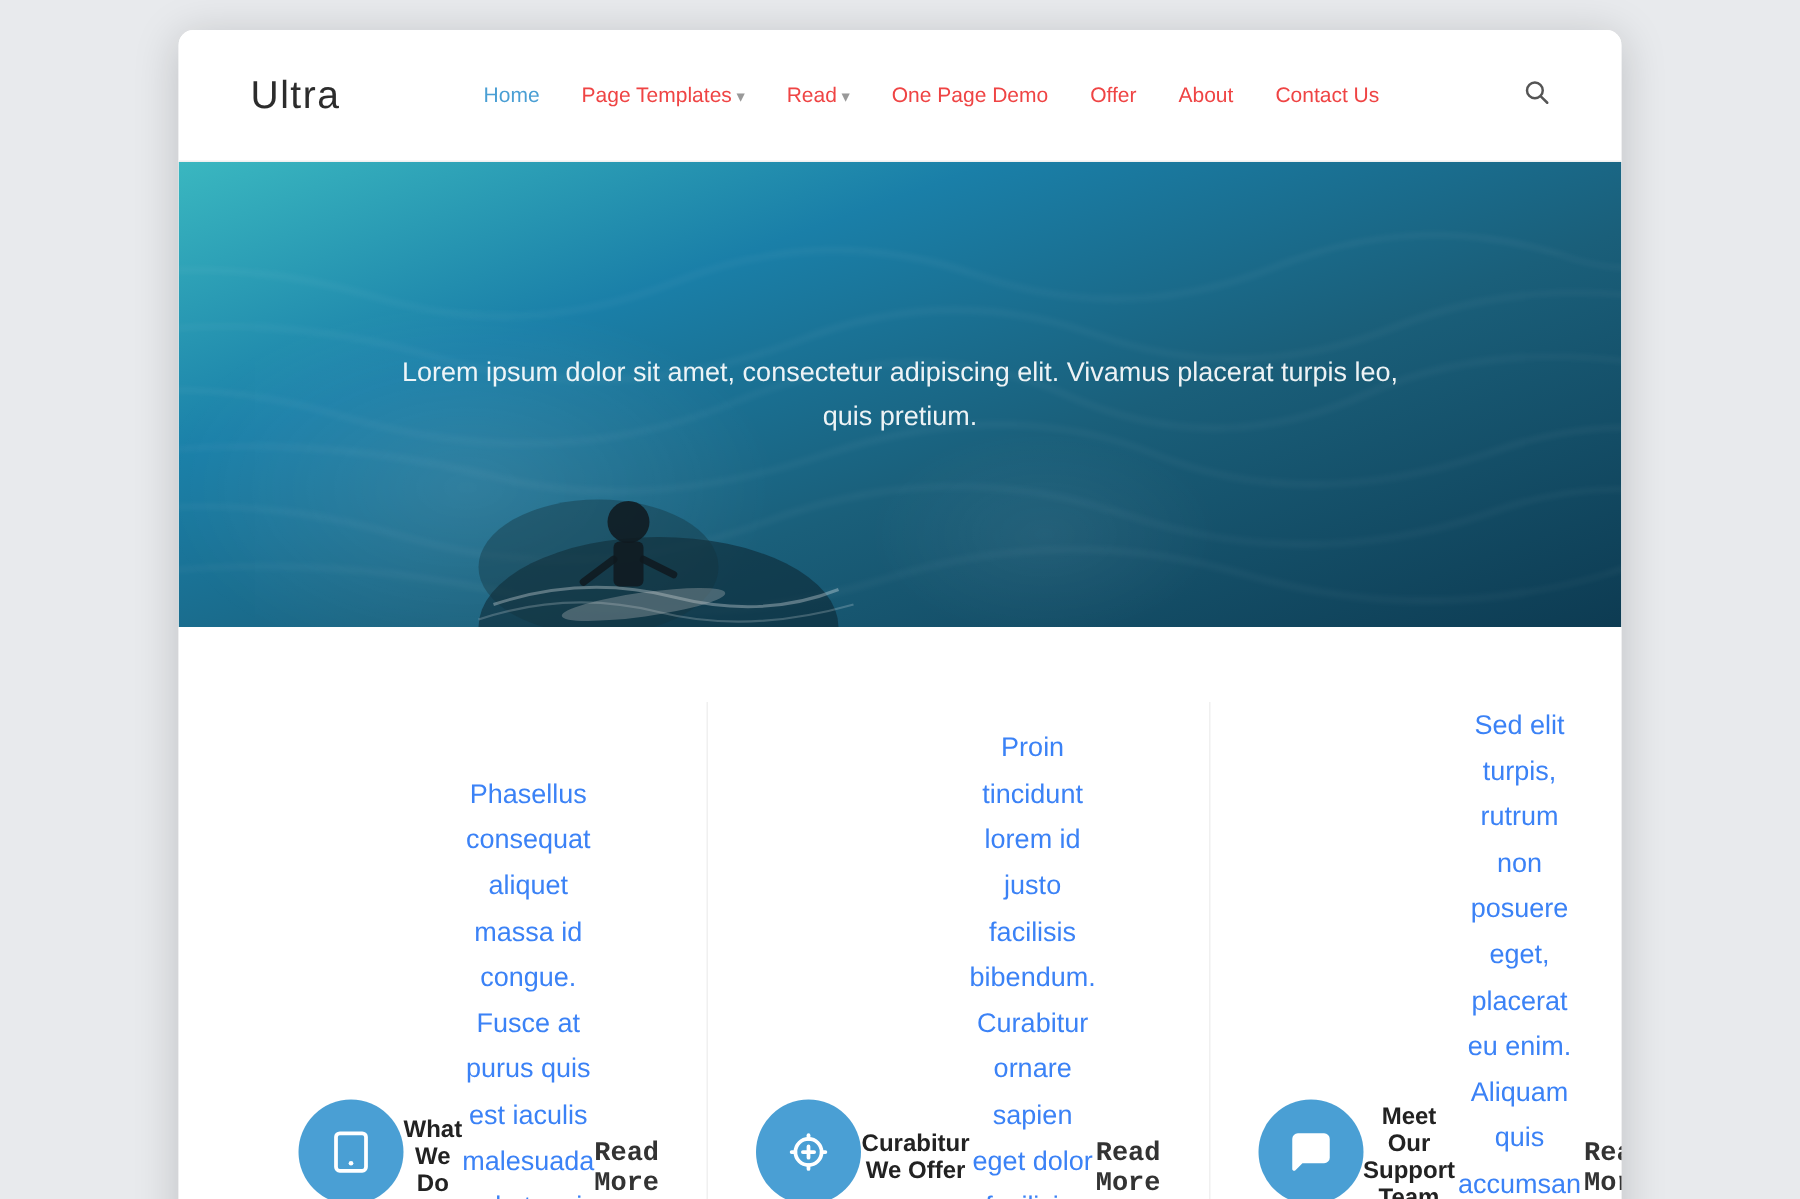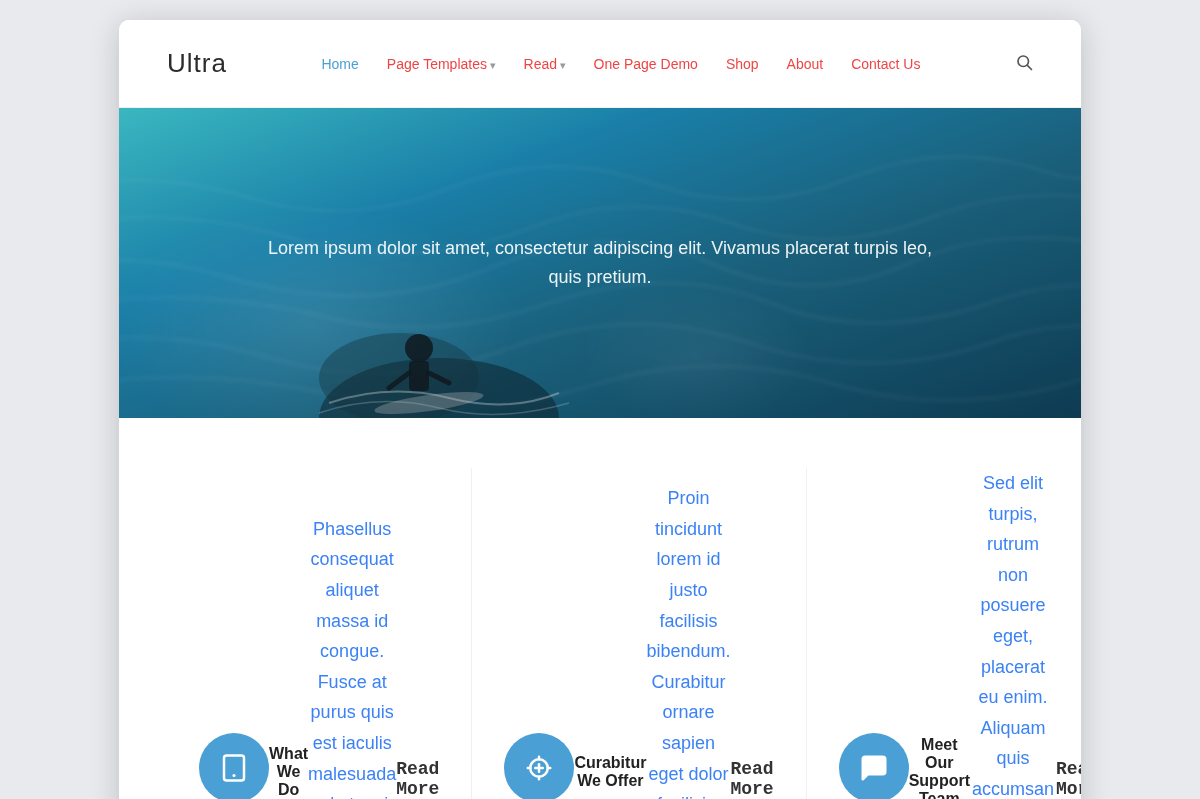--- a/index.html
+++ b/index.html
@@ -181,21 +181,21 @@
       <li>
         <a href="#" class="has-arrow">Page Templates</a>
       </li>
       <li>
         <a href="#" class="has-arrow">Read</a>
       </li>
       <li>
         <a href="#">One Page Demo</a>
       </li>
       <li>
-        <a href="#">Shop</a>
+        <a href="#">Offer</a>
       </li>
       <li>
         <a href="#">About</a>
       </li>
       <li>
         <a href="#">Contact Us</a>
       </li>
     </ul>
     <button class="navbar-search" aria-label="Search">
       <svg width="18" height="18" viewBox="0 0 24 24" fill="none" stroke="#555" stroke-width="2.2" stroke-linecap="round" stroke-linejoin="round">

